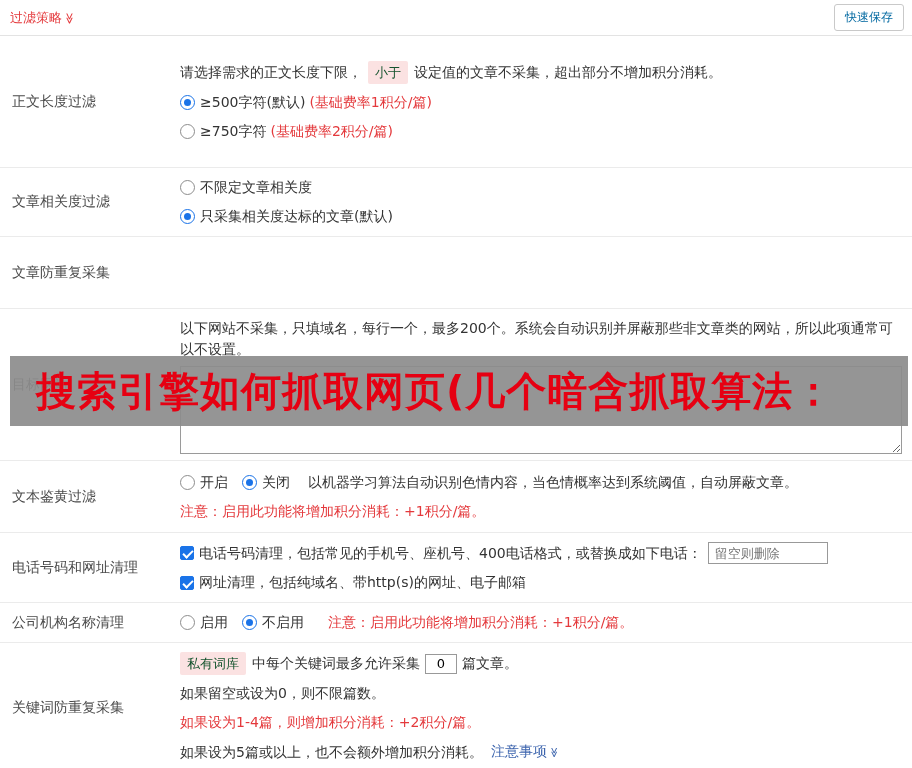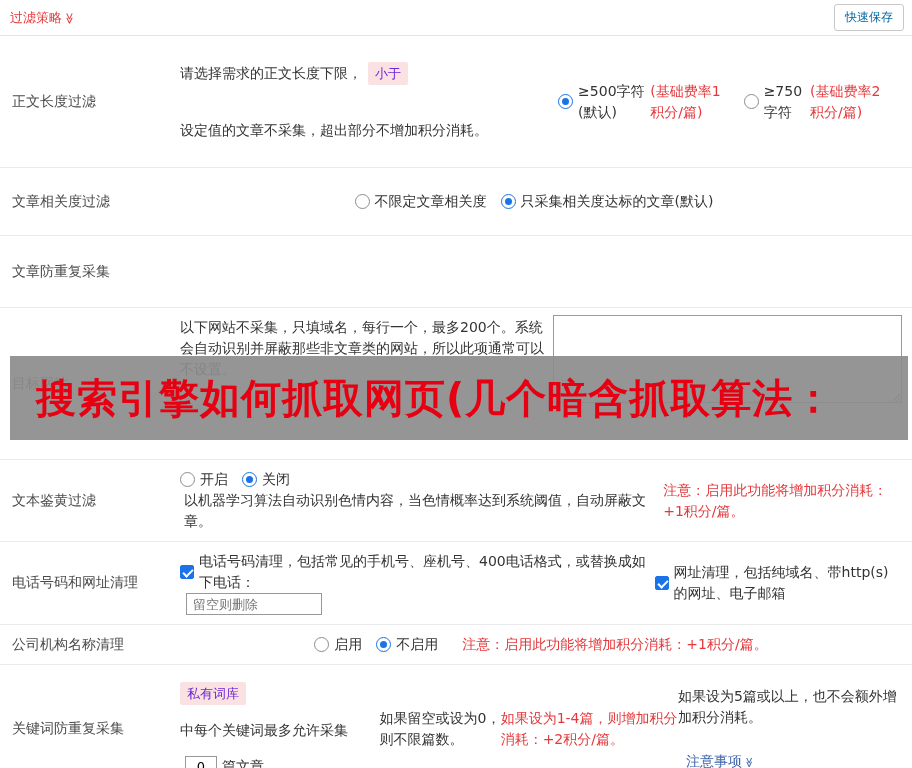--- a/index.html
+++ b/index.html
@@ -13,24 +13,24 @@
     padding:0 8px 0 10px; border-bottom:1px solid #e3e3e3;
   }
   .topbar-title { color:#e4393c; font-size:13px; cursor:pointer; }
   .chev { display:inline-block; transform:rotate(90deg); font-size:11px; margin-left:2px; }
   .save-btn {
     font-family:inherit; font-size:12px; color:#0369a1; background:#fff;
     border:1px solid #c9c9c9; border-radius:3px; padding:4px 10px; cursor:pointer;
   }
   .row { display:flex; border-bottom:1px solid #ebebeb; }
   .row-label { width:168px; flex:0 0 168px; display:flex; align-items:center; padding-left:12px; color:#4a4a4a; }
-  .row-content { flex:1; padding:5px 10px 5px 12px; display:flex; justify-content:center; min-width:0; }
+  .row-content { flex:1; padding:5px 10px 5px 12px; display:flex; flex-direction:column; justify-content:center; min-width:0; }
   .line { margin:4px 0; line-height:21px; display:flex; align-items:center; flex-wrap:wrap; }
   .line.block { display:block; }
-  .chip { background:#fbe2e2; color:#6d28d9; padding:1px 7px; margin:0 6px; border-radius:2px; font-size:13px; white-space:nowrap; }
+  .chip { background:#fbe2e2; color:#14532d; padding:1px 7px; margin:0 6px; border-radius:2px; font-size:13px; white-space:nowrap; }
   .opt { display:inline-flex; align-items:center; cursor:pointer; margin-right:14px;justify-content:center; }
   .radio {
     width:15px; height:15px; border:1px solid #8d8d8d; border-radius:50%;
     margin-right:5px; position:relative; background:#fff; flex:0 0 15px;
   }
   .radio.checked { border-color:#1a73e8; }
   .radio.checked::after {
     content:""; position:absolute; left:3px; top:3px; width:7px; height:7px;
     border-radius:50%; background:#1a73e8;
   }
@@ -46,30 +46,30 @@
   .opt-note { color:#e4393c; margin-left:4px; }
   .red { color:#e4393c; }
   .desc-after { margin-left:4px; }
   .warn-after { margin-left:10px; }
   .big-textarea {
     width:100%; height:88px; border:1px solid #9a9a9a; resize:both;
     font-family:inherit; font-size:13px; margin-top:2px; padding:4px;
   }
   .inline-input {
     height:22px; border:1px solid #999; padding:0 6px; font-family:inherit;
-    font-size:13px; margin-left:6px; width:136px; color:#555;
+    font-size:13px; margin-left:6px; width:120px; color:#555;
   }
   .count-input {
     width:32px; height:20px; border:1px solid #999; text-align:center;
     font-family:inherit; font-size:13px; margin:0 5px;
   }
   .link { color:#3c64ad; cursor:pointer; margin-left:8px; }
   .link .chev { font-size:10px; }
   .overlay {
-    position:absolute; left:10px; right:4px; top:356px; height:84px;
+    position:absolute; left:10px; right:4px; top:356px; height:70px;
     background:rgba(140,140,140,0.92); display:flex; align-items:center;
     padding-left:26px; overflow:hidden; z-index:5;
   }
   .overlay-text {
     color:#e60012; font-size:40px; font-weight:bold; white-space:nowrap; letter-spacing:1px;
   }
 </style>
 </head>
 <body>
 

